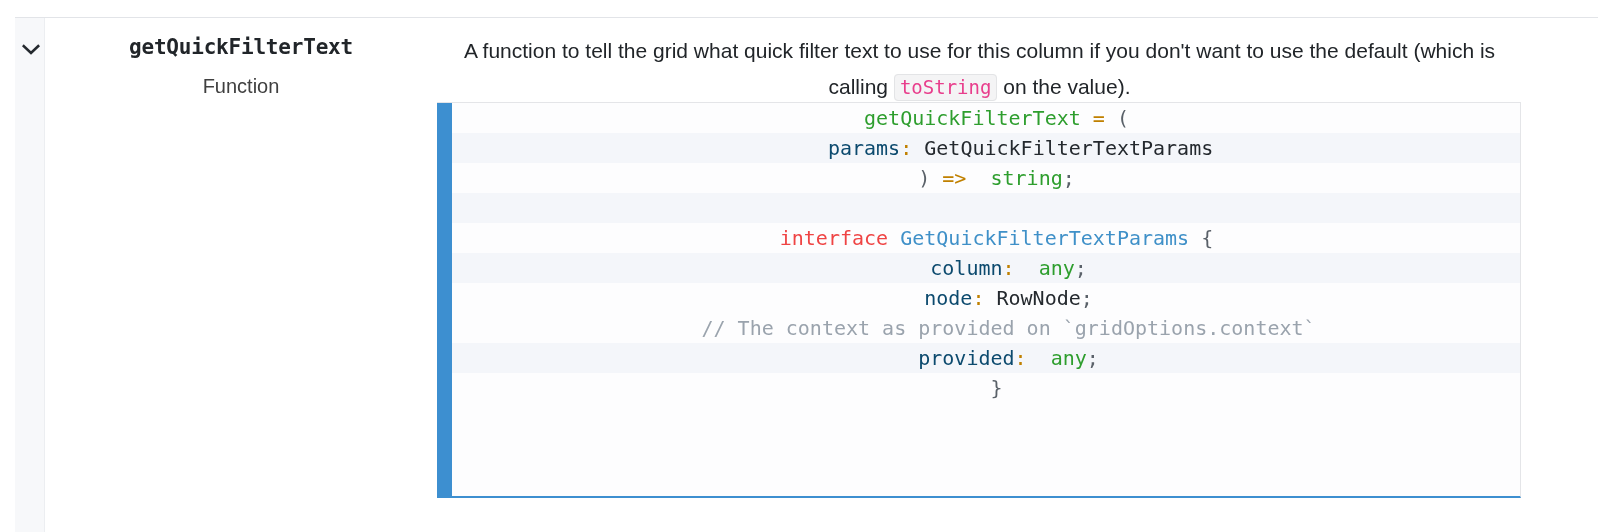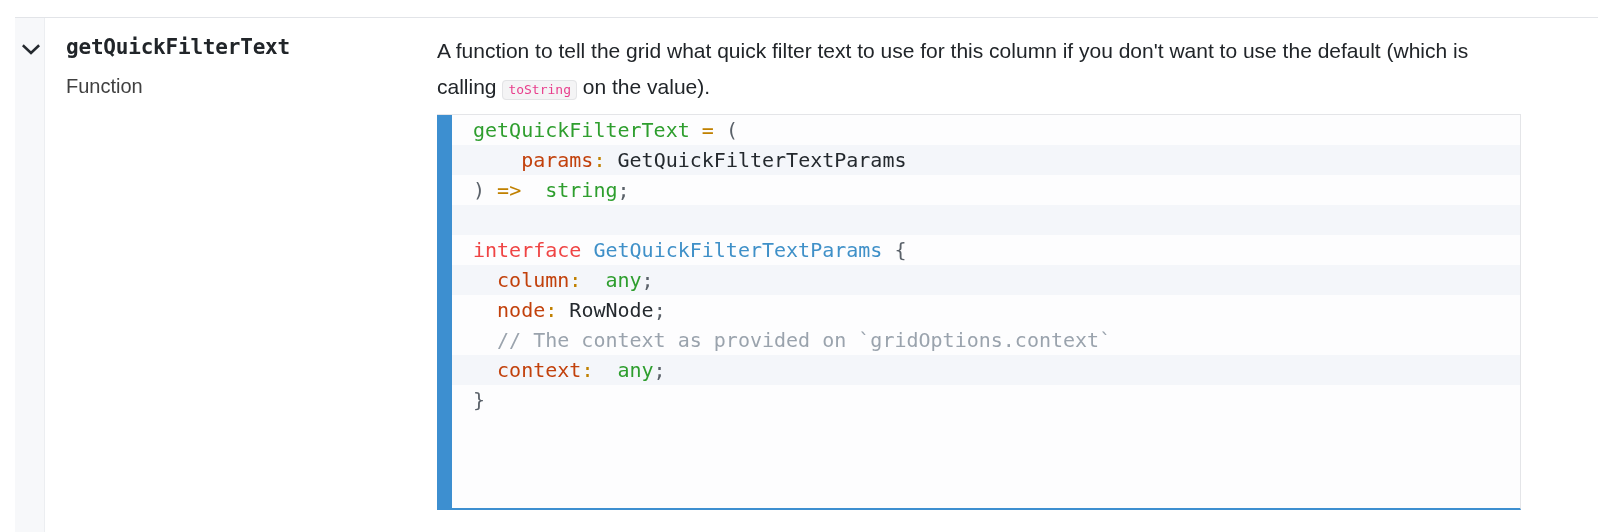--- a/index.html
+++ b/index.html
@@ -12,20 +12,21 @@
     height: 532px;
     font-family: "Liberation Sans", sans-serif;
     overflow: hidden;
   }
 
   .page {
     position: relative;
     width: 1598px;
     height: 524px;
     background: #ffffff;
+    text-align: center;
   }
 
   
   .row-top-border {
     position: absolute;
     left: 15px;
     top: 17px;
     width: 1583px;
     height: 1px;
     background: #e2e4e8;
@@ -92,34 +93,34 @@
   }
   .desc-text {
     font-family: "Liberation Sans", sans-serif;
     font-size: 21px;
     line-height: 36px;
     color: #212529;
     margin: 0;
   }
   .inline-code {
     font-family: "DejaVu Sans Mono", "Liberation Mono", monospace;
-    font-size: 13px;
+    font-size: 19px;
     color: #e83e8c;
     background: #f4f4f5;
     border: 1px solid #e3e4e6;
     border-radius: 4px;
     padding: 1px 5px 2px 5px;
     white-space: nowrap;
   }
 
   
   .code-block {
     position: absolute;
     left: 437px;
-    top: 114px;
+    top: 102px;
     width: 1084px;
     height: 396px;
     box-sizing: border-box;
     border: 1px solid #e4e5e8;
     border-left: none;
     border-bottom: 2px solid #3d8fd0;
     background: #fdfdfe;
     overflow: hidden;
   }
   .code-accent {
@@ -145,21 +146,21 @@
     white-space: pre;
     padding-left: 21px;
     color: #2c2c2c;
   }
   .code-line.stripe { background: #f4f6fa; }
 
   
   .t-fn       { color: #2e9e2e; }
   .t-op       { color: #c08000; }
   .t-punct    { color: #5a6169; }
-  .t-ident    { color: #c2410c; }
+  .t-ident    { color: #0c4a6e; }
   .t-kw       { color: #ef4444; }
   .t-type     { color: #3f90c8; }
   .t-colon    { color: #c08000; }
   .t-prim     { color: #2e9e2e; margin-left: 12px; }
   .t-comment  { color: #9aa3ad; }
   .t-name     { color: #24292e; }
 </style>
 </head>
 <body>
 
@@ -188,18 +189,18 @@
     <div class="code-accent"></div>
     <div class="code-lines">
         <div class="code-line"><span class="t-fn">getQuickFilterText</span><span class="t-punct"> </span><span class="t-op">=</span><span class="t-punct"> </span><span class="t-punct">(</span></div>
         <div class="code-line stripe"><span class="t-ident">    params</span><span class="t-colon">:</span><span class="t-name"> GetQuickFilterTextParams</span></div>
         <div class="code-line"><span class="t-punct">)</span><span class="t-punct"> </span><span class="t-op">=&gt;</span><span class="t-punct"> </span><span class="t-prim">string</span><span class="t-punct">;</span></div>
         <div class="code-line stripe">&nbsp;</div>
         <div class="code-line"><span class="t-kw">interface</span><span class="t-punct"> </span><span class="t-type">GetQuickFilterTextParams</span><span class="t-punct"> {</span></div>
         <div class="code-line stripe"><span class="t-ident">  column</span><span class="t-colon">:</span><span class="t-punct"> </span><span class="t-prim">any</span><span class="t-punct">;</span></div>
         <div class="code-line"><span class="t-ident">  node</span><span class="t-colon">:</span><span class="t-name"> RowNode</span><span class="t-punct">;</span></div>
         <div class="code-line"><span class="t-comment">  // The context as provided on `gridOptions.context`</span></div>
-        <div class="code-line stripe"><span class="t-ident">  context</span><span class="t-colon">:</span><span class="t-punct"> </span><span class="t-prim">any</span><span class="t-punct">;</span></div>
+        <div class="code-line stripe"><span class="t-ident">  provided</span><span class="t-colon">:</span><span class="t-punct"> </span><span class="t-prim">any</span><span class="t-punct">;</span></div>
         <div class="code-line"><span class="t-punct">}</span></div>
       </div>
   </div>
 
 </div>
 
 </body></html>

